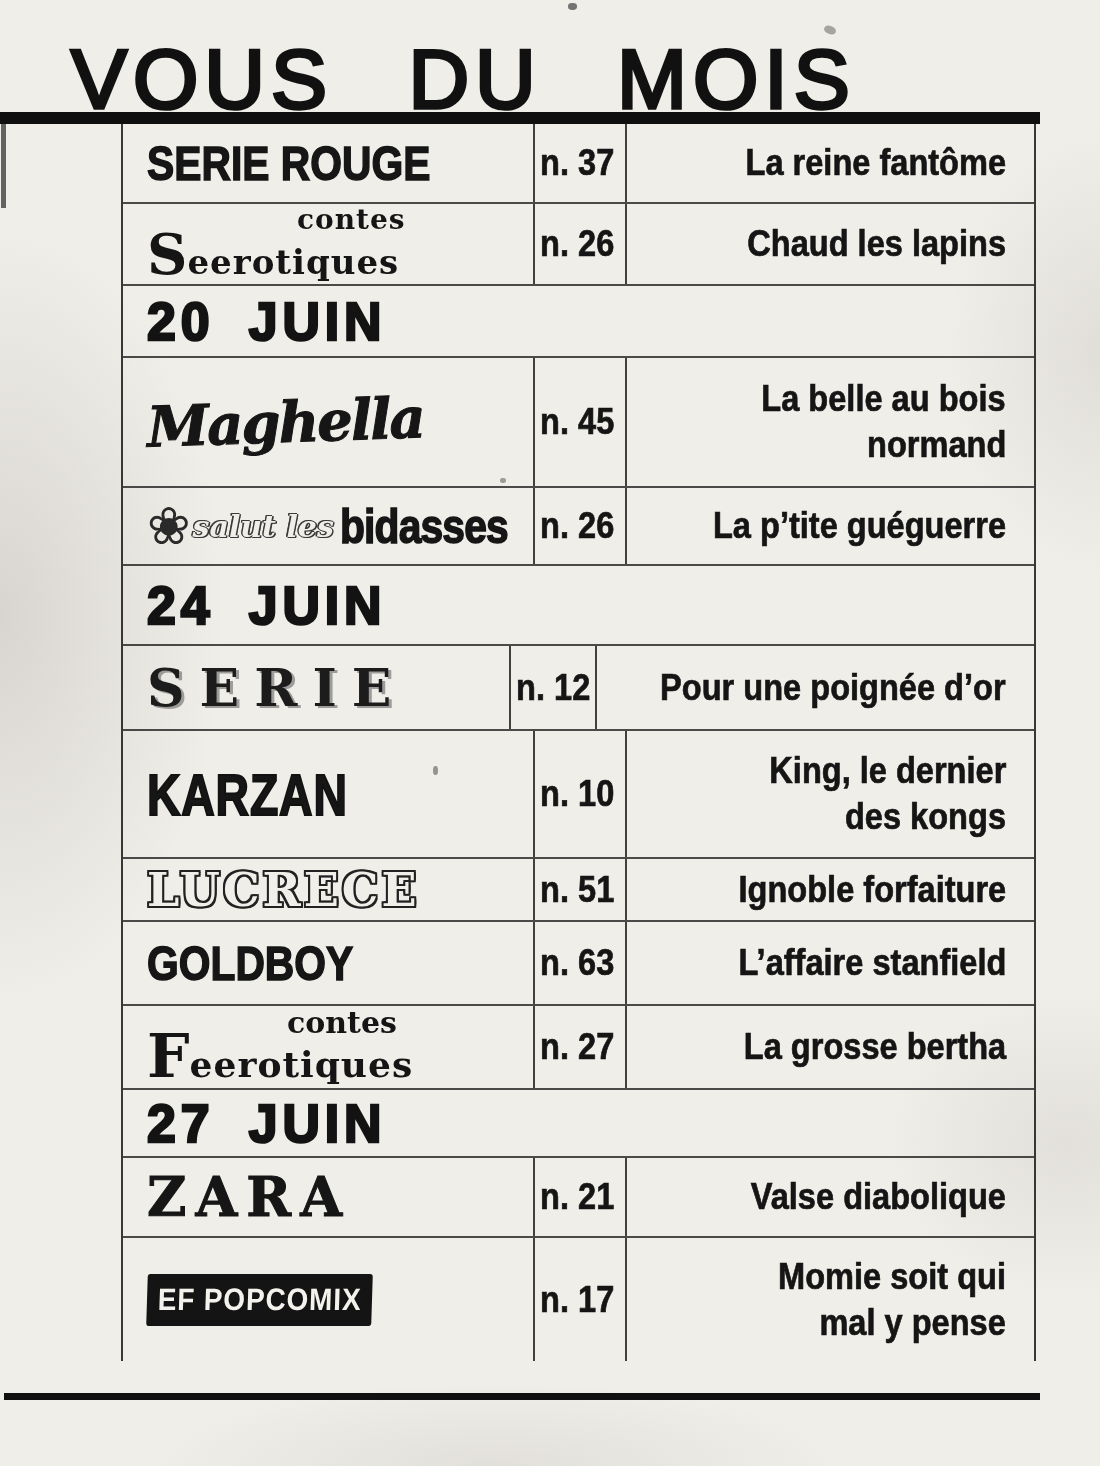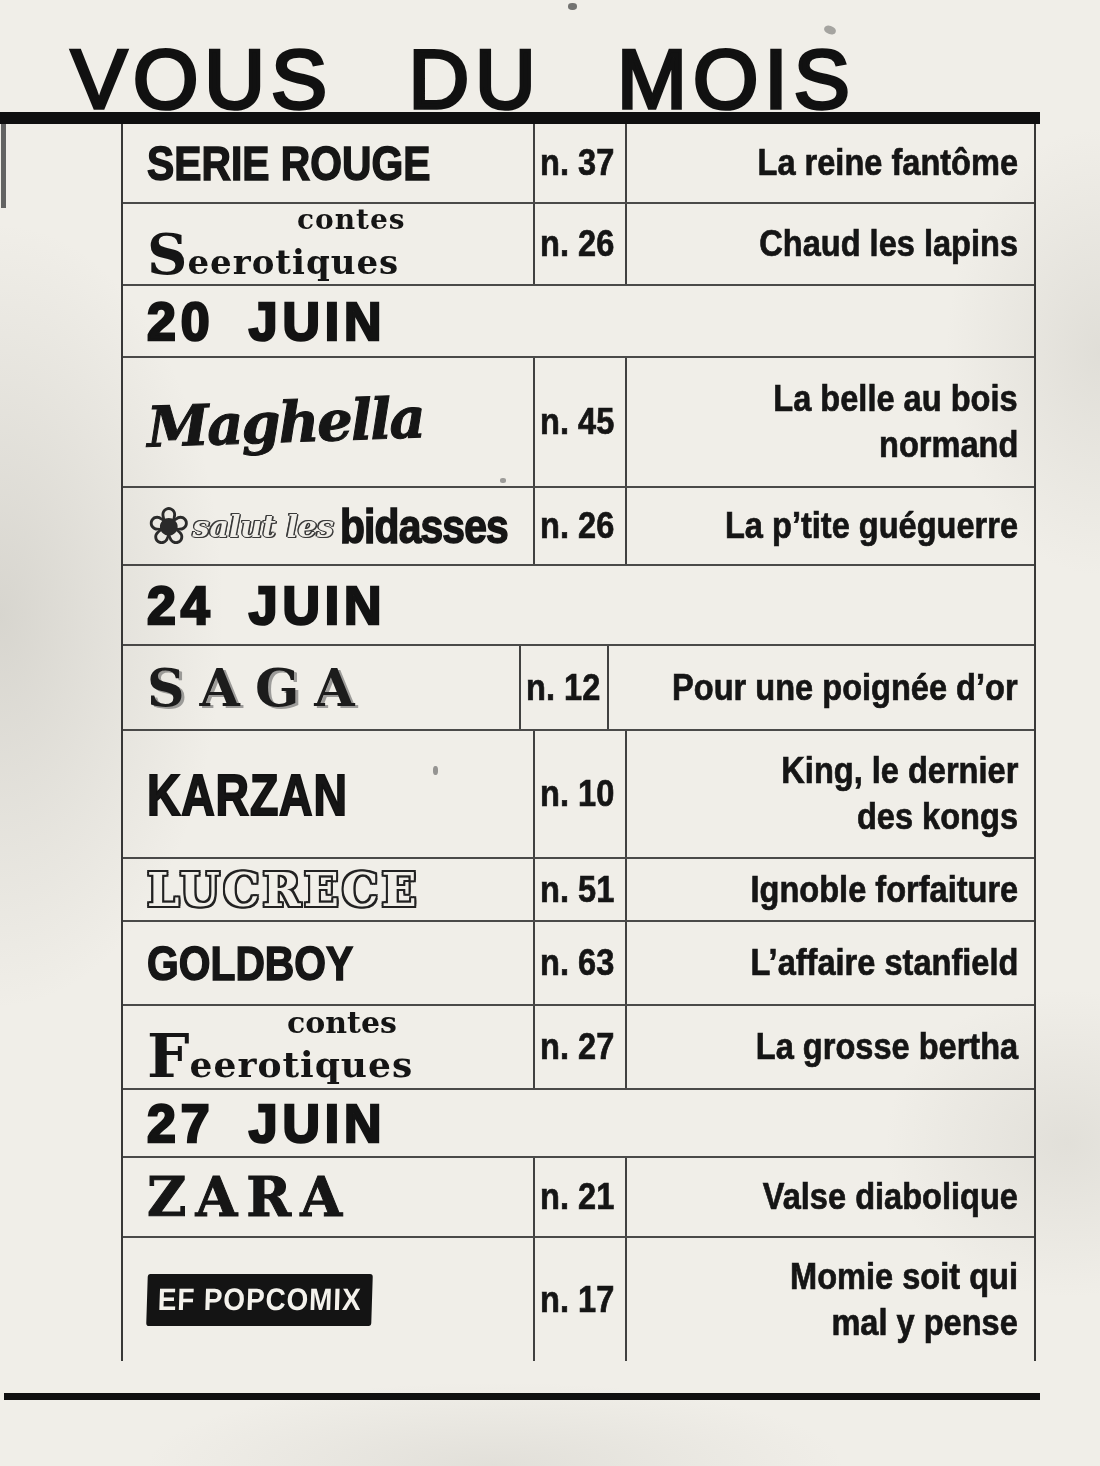--- a/index.html
+++ b/index.html
@@ -40,21 +40,21 @@
   }
   .row{display:flex;box-sizing:border-box;border-bottom:2px solid rgba(45,45,45,.85);}
   .row:last-child{border-bottom:none;}
   .logo-cell{width:410px;display:flex;align-items:center;padding-left:24px;box-sizing:border-box;overflow:hidden;}
   .num-cell{
     width:94px;box-sizing:border-box;
     border-left:2px solid rgba(45,45,45,.9);
     border-right:2px solid rgba(45,45,45,.9);
     display:flex;align-items:center;justify-content:flex-start;
   }
-  .title-cell{flex:1;display:flex;flex-direction:column;justify-content:center;align-items:flex-end;padding-right:16px;box-sizing:border-box;margin-left:16px;}
+  .title-cell{flex:1;display:flex;flex-direction:column;justify-content:center;align-items:flex-end;padding-right:28px;box-sizing:border-box;margin-left:16px;}
   .num{
     font-size:37px;font-weight:bold;color:#151515;-webkit-text-stroke:.7px #151515;
     display:inline-block;transform:scaleX(.88);transform-origin:center;white-space:nowrap;
   }
   .t-line{
     font-size:37px;font-weight:bold;line-height:46px;color:#151515;-webkit-text-stroke:.7px #151515;
     transform:scaleX(.88);transform-origin:right center;white-space:nowrap;
   }
   .section-row{align-items:center;padding-left:24px;}
   .section-label{
@@ -198,21 +198,21 @@
         <div class="t-line">La p’tite guéguerre</div>
       </div>
     </div>
 
     <div class="row section-row" style="height:80px">
       <span class="section-label">24 JUIN</span>
     </div>
 
     <div class="row" style="height:85px">
       <div class="logo-cell">
-        <span class="logo-saga">SAGA</span>
+        <span class="logo-saga">SERIE</span>
       </div>
       <div class="num-cell">
         <span class="num">n. 12</span>
       </div>
       <div class="title-cell">
         <div class="t-line">Pour une poignée d’or</div>
       </div>
     </div>
 
     <div class="row" style="height:128px">

